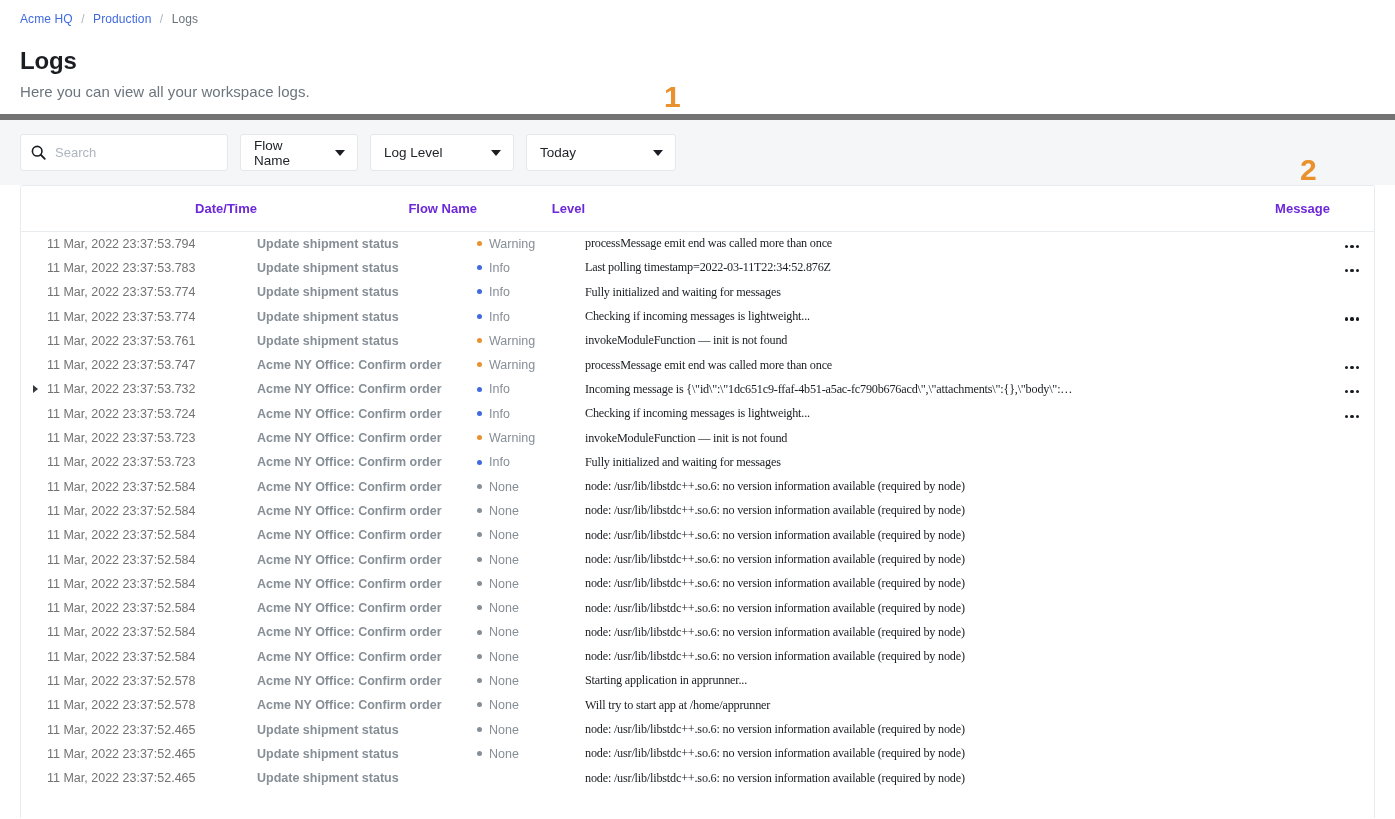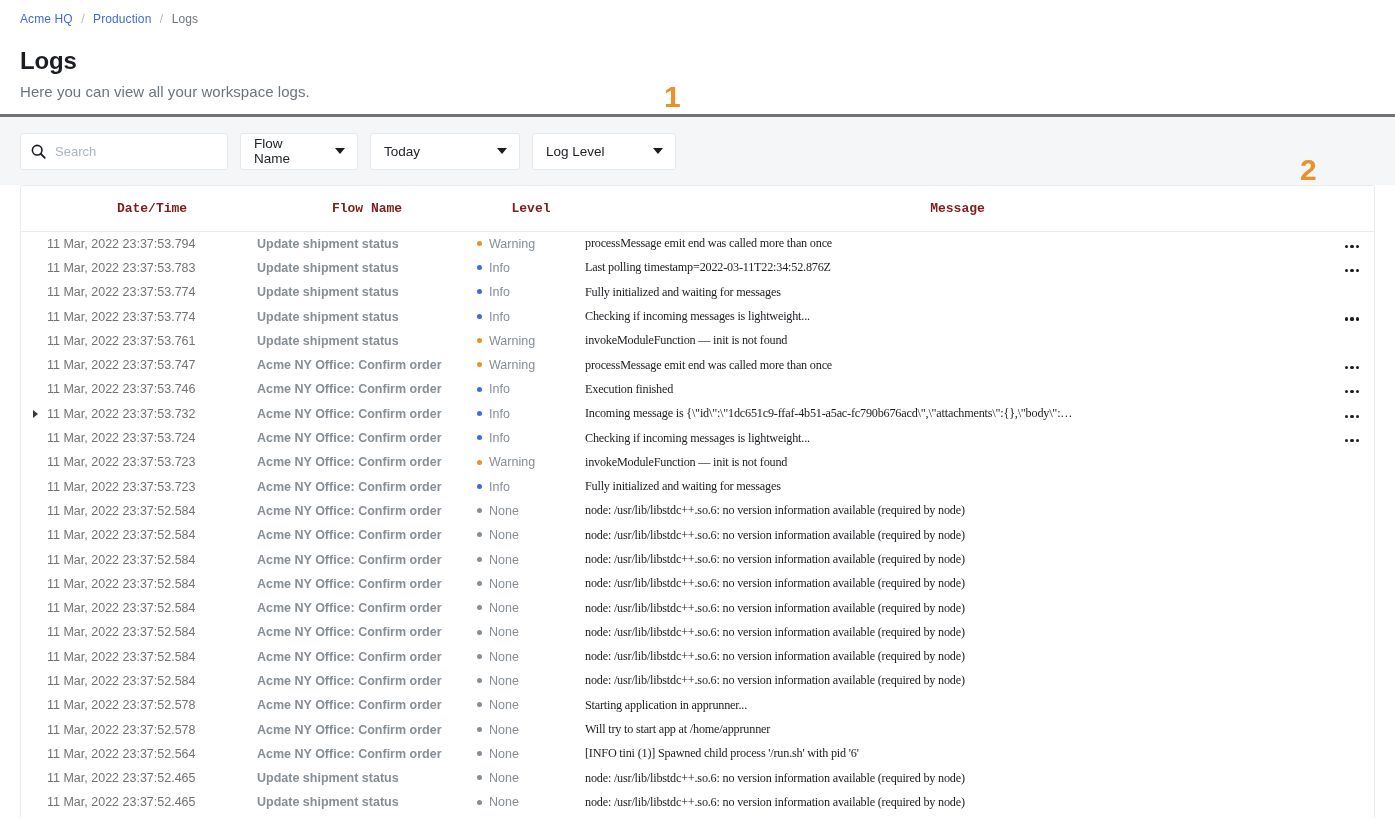--- a/index.html
+++ b/index.html
@@ -59,21 +59,21 @@
   .page-subtitle {
     font-size: 15px;
     color: #6c757d;
     margin-top: 8px;
     letter-spacing: .05px;
   }
 
   
   .filter-bar {
     background: #f5f6f8;
-    border-top: 3px solid #737373;
+    border-top: 6px solid #737373;
     padding: 17px 20px 17px 20px;
     display: flex;
     align-items: center;
     gap: 12px;
     height: 71px;
   }
 
   .search-box {
     width: 208px;
     height: 37px;
@@ -134,28 +134,27 @@
     overflow: hidden;
   }
 
   table {
     width: 100%;
     border-collapse: collapse;
     table-layout: fixed;
   }
 
   thead th {
-    text-align: center;
+    text-align: right;
     font-size: 13px;
     font-weight: bold;
-    color: #7f1d1d;
+    color: #6d28d9;
     padding: 15px 0 15px 0;
     border-bottom: 1px solid #e9ecef;
     background: #ffffff;
-    font-family: Liberation Mono, monospace;
   }
 
   col.c-exp   { width: 26px; }
   col.c-date  { width: 210px; }
   col.c-flow  { width: 220px; }
   col.c-level { width: 108px; }
   col.c-msg   { width: auto; }
   col.c-menu  { width: 44px; }
 
   tbody td {
@@ -263,27 +262,27 @@
         </svg>
       </span>
       <input class="search-input" type="text" placeholder="Search" style="">
     </div>
 
     <div class="dropdown dd-flow">
       <span>Flow Name</span>
       <span class="caret"></span>
     </div>
 
+    <div class="dropdown dd-level">
+      <span>Log Level</span>
+      <span class="caret"></span>
+    </div>
+
     <div class="dropdown dd-date">
       <span>Today</span>
-      <span class="caret"></span>
-    </div>
-
-    <div class="dropdown dd-level">
-      <span>Log Level</span>
       <span class="caret"></span>
     </div>
   </div>
 
   <div class="table-wrap">
     <table>
       <colgroup>
         <col class="c-exp">
           <col class="c-date">
           <col class="c-flow">
@@ -344,28 +343,20 @@
           </tr>
           <tr>
             <td class="td-exp"></td>
             <td class="cell-date">11 Mar, 2022 23:37:53.747</td>
             <td class="cell-flow">Acme NY Office: Confirm order</td>
             <td class="cell-level lvl-warning"><span class="lvl-dot"></span><span>Warning</span></td>
             <td class="cell-msg">processMessage emit end was called more than once</td>
             <td class="td-menu"><span class="kebab"><i></i><i></i><i></i></span></td>
           </tr>
           <tr>
-            <td class="td-exp"></td>
-            <td class="cell-date">11 Mar, 2022 23:37:53.746</td>
-            <td class="cell-flow">Acme NY Office: Confirm order</td>
-            <td class="cell-level lvl-info"><span class="lvl-dot"></span><span>Info</span></td>
-            <td class="cell-msg">Execution finished</td>
-            <td class="td-menu"><span class="kebab"><i></i><i></i><i></i></span></td>
-          </tr>
-          <tr>
             <td class="td-exp"><span class="exp-arrow"></span></td>
             <td class="cell-date">11 Mar, 2022 23:37:53.732</td>
             <td class="cell-flow">Acme NY Office: Confirm order</td>
             <td class="cell-level lvl-info"><span class="lvl-dot"></span><span>Info</span></td>
             <td class="cell-msg">Incoming message is {\"id\":\"1dc651c9-ffaf-4b51-a5ac-fc790b676acd\",\"attachments\":{},\"body\":…</td>
             <td class="td-menu"><span class="kebab"><i></i><i></i><i></i></span></td>
           </tr>
           <tr>
             <td class="td-exp"></td>
             <td class="cell-date">11 Mar, 2022 23:37:53.724</td>
@@ -461,28 +452,20 @@
             <td class="cell-level lvl-none"><span class="lvl-dot"></span><span>None</span></td>
             <td class="cell-msg">Starting application in apprunner...</td>
             <td class="td-menu"></td>
           </tr>
           <tr>
             <td class="td-exp"></td>
             <td class="cell-date">11 Mar, 2022 23:37:52.578</td>
             <td class="cell-flow">Acme NY Office: Confirm order</td>
             <td class="cell-level lvl-none"><span class="lvl-dot"></span><span>None</span></td>
             <td class="cell-msg">Will try to start app at /home/apprunner</td>
-            <td class="td-menu"></td>
-          </tr>
-          <tr>
-            <td class="td-exp"></td>
-            <td class="cell-date">11 Mar, 2022 23:37:52.564</td>
-            <td class="cell-flow">Acme NY Office: Confirm order</td>
-            <td class="cell-level lvl-none"><span class="lvl-dot"></span><span>None</span></td>
-            <td class="cell-msg">[INFO tini (1)] Spawned child process '/run.sh' with pid '6'</td>
             <td class="td-menu"></td>
           </tr>
           <tr>
             <td class="td-exp"></td>
             <td class="cell-date">11 Mar, 2022 23:37:52.465</td>
             <td class="cell-flow">Update shipment status</td>
             <td class="cell-level lvl-none"><span class="lvl-dot"></span><span>None</span></td>
             <td class="cell-msg">node: /usr/lib/libstdc++.so.6: no version information available (required by node)</td>
             <td class="td-menu"></td>
           </tr>

